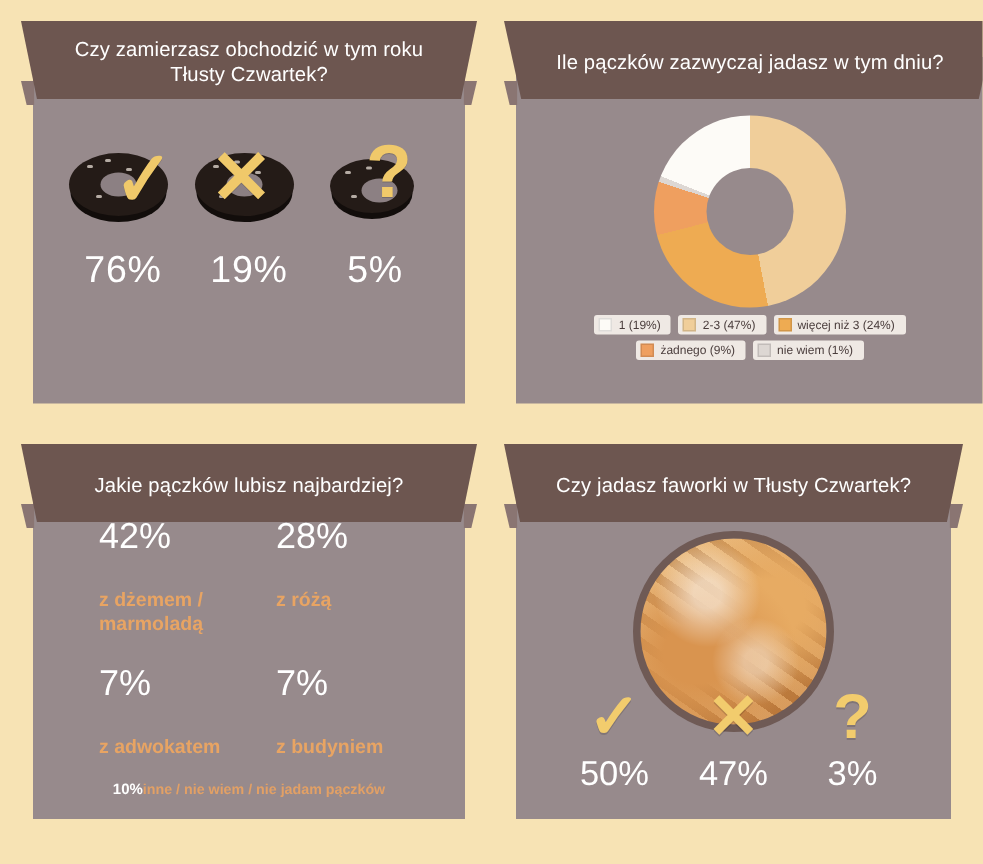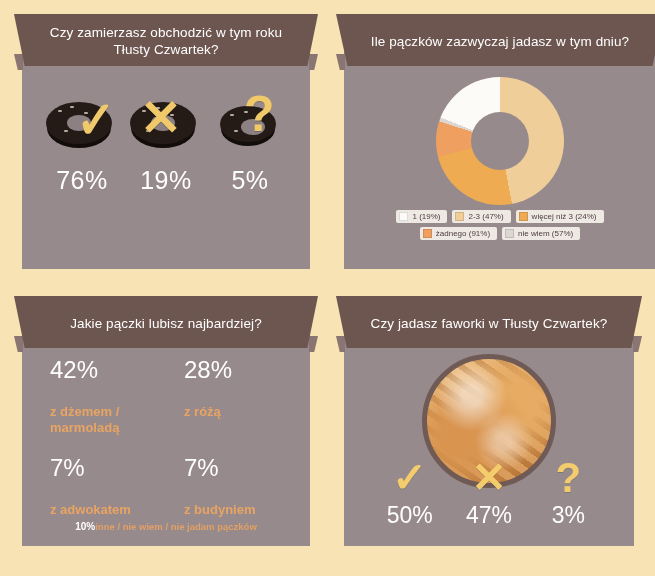--- a/index.html
+++ b/index.html
@@ -102,23 +102,23 @@
     display:flex;gap:4px;
     background:#efe9e4;border-radius:2px;
     padding:2px 7px 2px 3px;
     font-size:8px;color:#4a3d3c;white-space:nowrap;
   }
   .sw{width:9px;height:9px;flex:0 0 9px;border:1px solid rgba(0,0,0,.12);box-sizing:border-box;}
 
   
   #p3{left:22px;top:296px;width:288px;height:250px;}
   .facts{
-    position:absolute;left:0;top:60px;width:100%;
+    position:absolute;left:0;top:48px;width:100%;
     display:grid;grid-template-columns:1fr 1fr;row-gap:18px;
-    padding:0 10px;box-sizing:border-box;
+    padding:0 26px;box-sizing:border-box;
   }
   .fact{text-align:left;padding-left:18px;}
   .fact .num{color:#ffffff;font-size:24px;line-height:28px;}
   .fact .lab{color:#e8a463;font-size:13px;font-weight:bold;line-height:16px;margin-top:20px;}
   .foot{
     position:absolute;left:0;right:0;bottom:14px;text-align:center;
     font-size:9.5px;
   }
   .foot b{color:#ffffff;font-size:10px;text-align:right;}
   .foot span{color:#e2a065;font-weight:bold;}
@@ -226,36 +226,36 @@
           <span>2-3 (47%)</span>
         </div>
         <div class="lg">
           <span class="sw" style="background: rgb(238, 171, 82);"></span>
           <span>więcej niż 3 (24%)</span>
         </div>
       </div>
       <div class="legend-row">
         <div class="lg">
           <span class="sw" style="background: rgb(239, 159, 95);"></span>
-          <span>żadnego (91%)</span>
+          <span>żadnego (9%)</span>
         </div>
         <div class="lg">
           <span class="sw" style="background: rgb(221, 215, 211);"></span>
-          <span>nie wiem (57%)</span>
+          <span>nie wiem (1%)</span>
         </div>
       </div>
     </div>
   </div>
 
   <div class="panel" id="p3">
     <div class="tab-l"></div>
     <div class="tab-r"></div>
     <div class="panel-body"></div>
     <div class="banner">
-      <div class="banner-text">Jakie pączki lubisz najbardziej?</div>
+      <div class="banner-text">Jakie pączków lubisz najbardziej?</div>
     </div>
 
     <div class="facts">
       <div class="fact">
         <div class="num">42%</div>
         <div class="lab">z dżemem / marmoladą</div>
       </div>
       <div class="fact">
         <div class="num">28%</div>
         <div class="lab">z różą</div>

